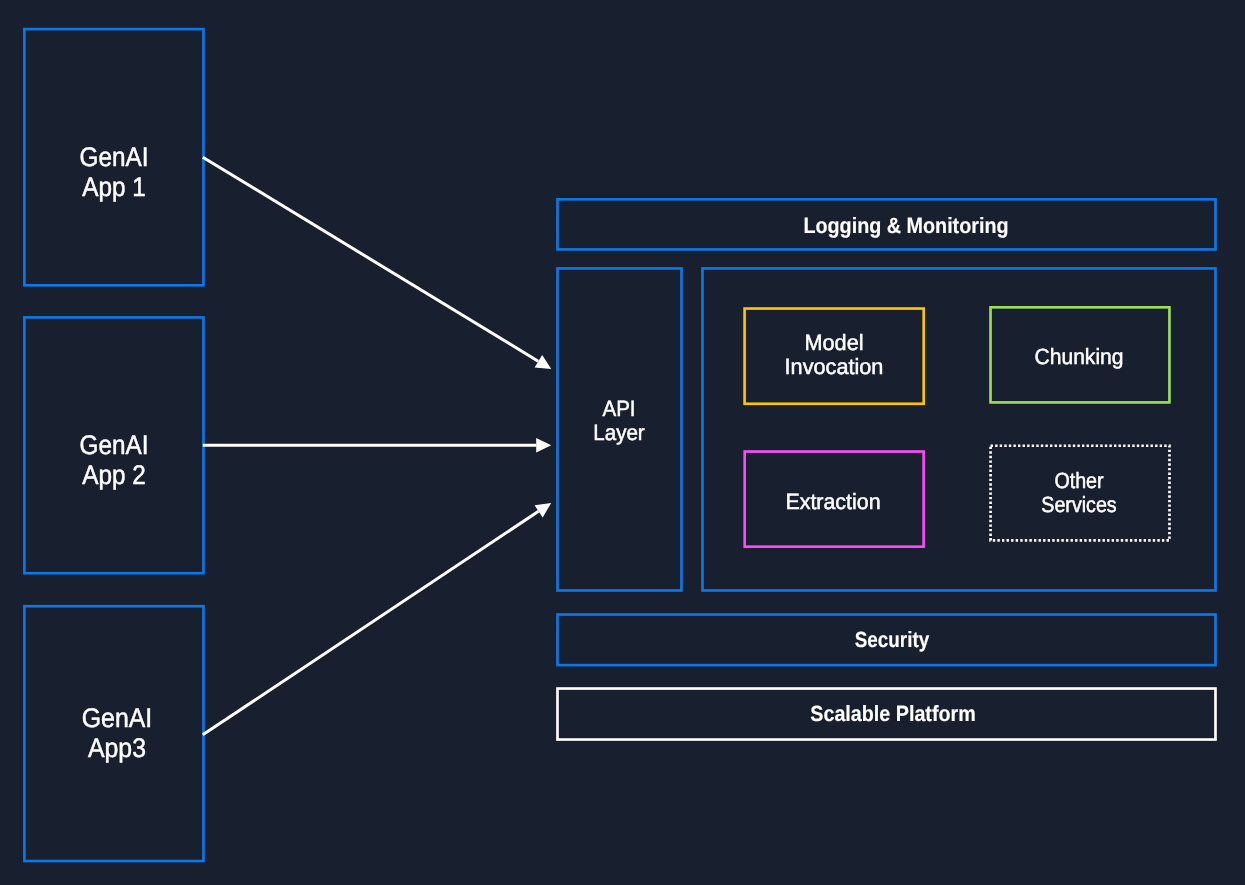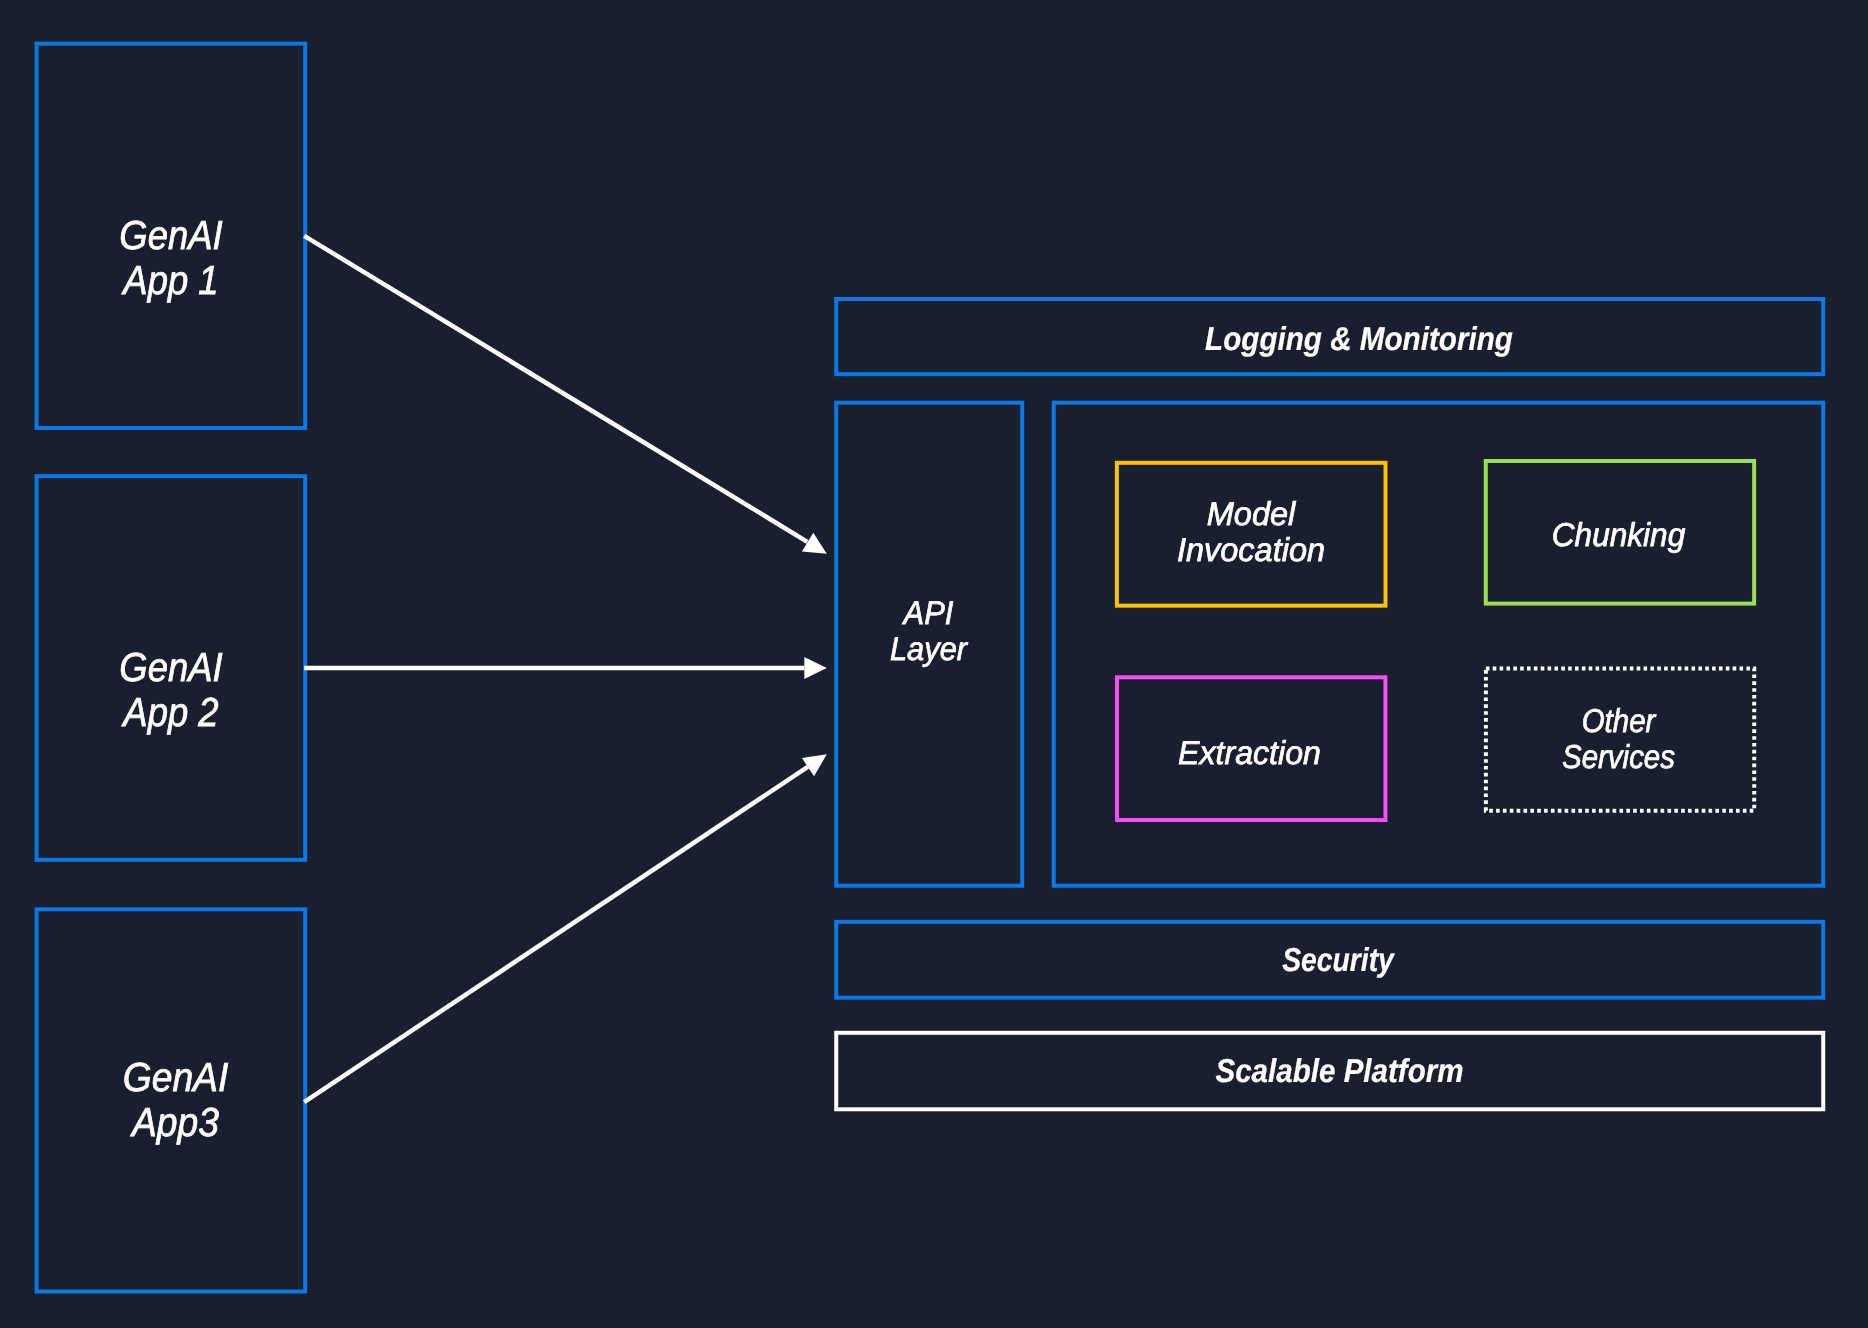--- a/index.html
+++ b/index.html
@@ -15,21 +15,20 @@
     font-family: "Liberation Sans", sans-serif;
     -webkit-font-smoothing: antialiased;
     -moz-osx-font-smoothing: grayscale;
     text-rendering: geometricPrecision;
   }
   #canvas {
     position: relative;
     width: 1245px;
     height: 758px;
     background: #181f2e;
-    font-style: italic;
   }
   svg.shapes, svg.arrows {
     position: absolute;
     left: 0; top: 0;
     width: 1245px; height: 885px;
     overflow: visible;
   }
   svg.shapes rect { fill: none; }
   .label {
     position: absolute;

